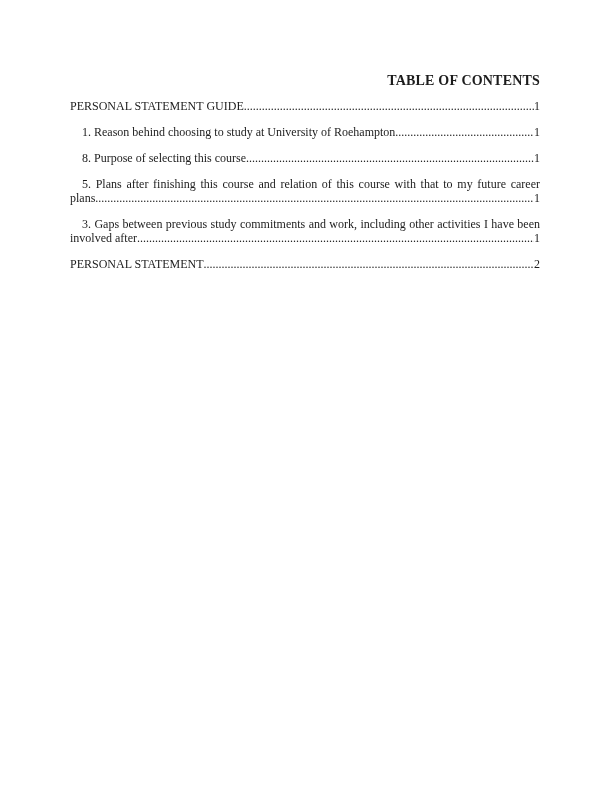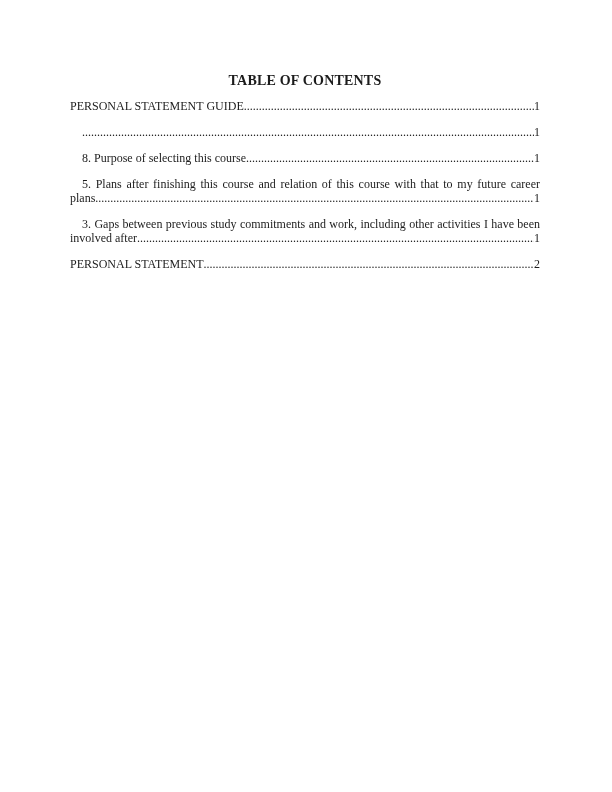--- a/index.html
+++ b/index.html
@@ -18,21 +18,21 @@
     overflow: hidden;
   }
   .content {
     box-sizing: border-box;
     padding: 72px 72px 0 70px;
   }
   .toc-title {
     font-size: 14px;
     line-height: 17px;
     font-weight: bold;
-    text-align: center;
+    text-align: right;
     margin: 0 0 10px 0;
     letter-spacing: 0.2px;
   }
   .toc-entry {
     font-size: 12px;
     line-height: 14px;
     margin-bottom: 12px;
   }
   .entry-row {
     display: flex;
@@ -79,20 +79,21 @@
       <div class="toc-entry level1">
         <div class="entry-row first-line">
           <span class="entry-text">PERSONAL STATEMENT GUIDE</span>
             <span class="leader"></span>
             <span class="page-num">1</span>
         </div>
       </div>
 
       <div class="toc-entry level2">
         <div class="entry-row first-line">
+          <span class="entry-text">1. Reason behind choosing to study at University of Roehampton</span>
             <span class="leader"></span>
             <span class="page-num">1</span>
         </div>
       </div>
 
       <div class="toc-entry level2">
         <div class="entry-row first-line">
           <span class="entry-text">8. Purpose of selecting this course</span>
             <span class="leader"></span>
             <span class="page-num">1</span>

